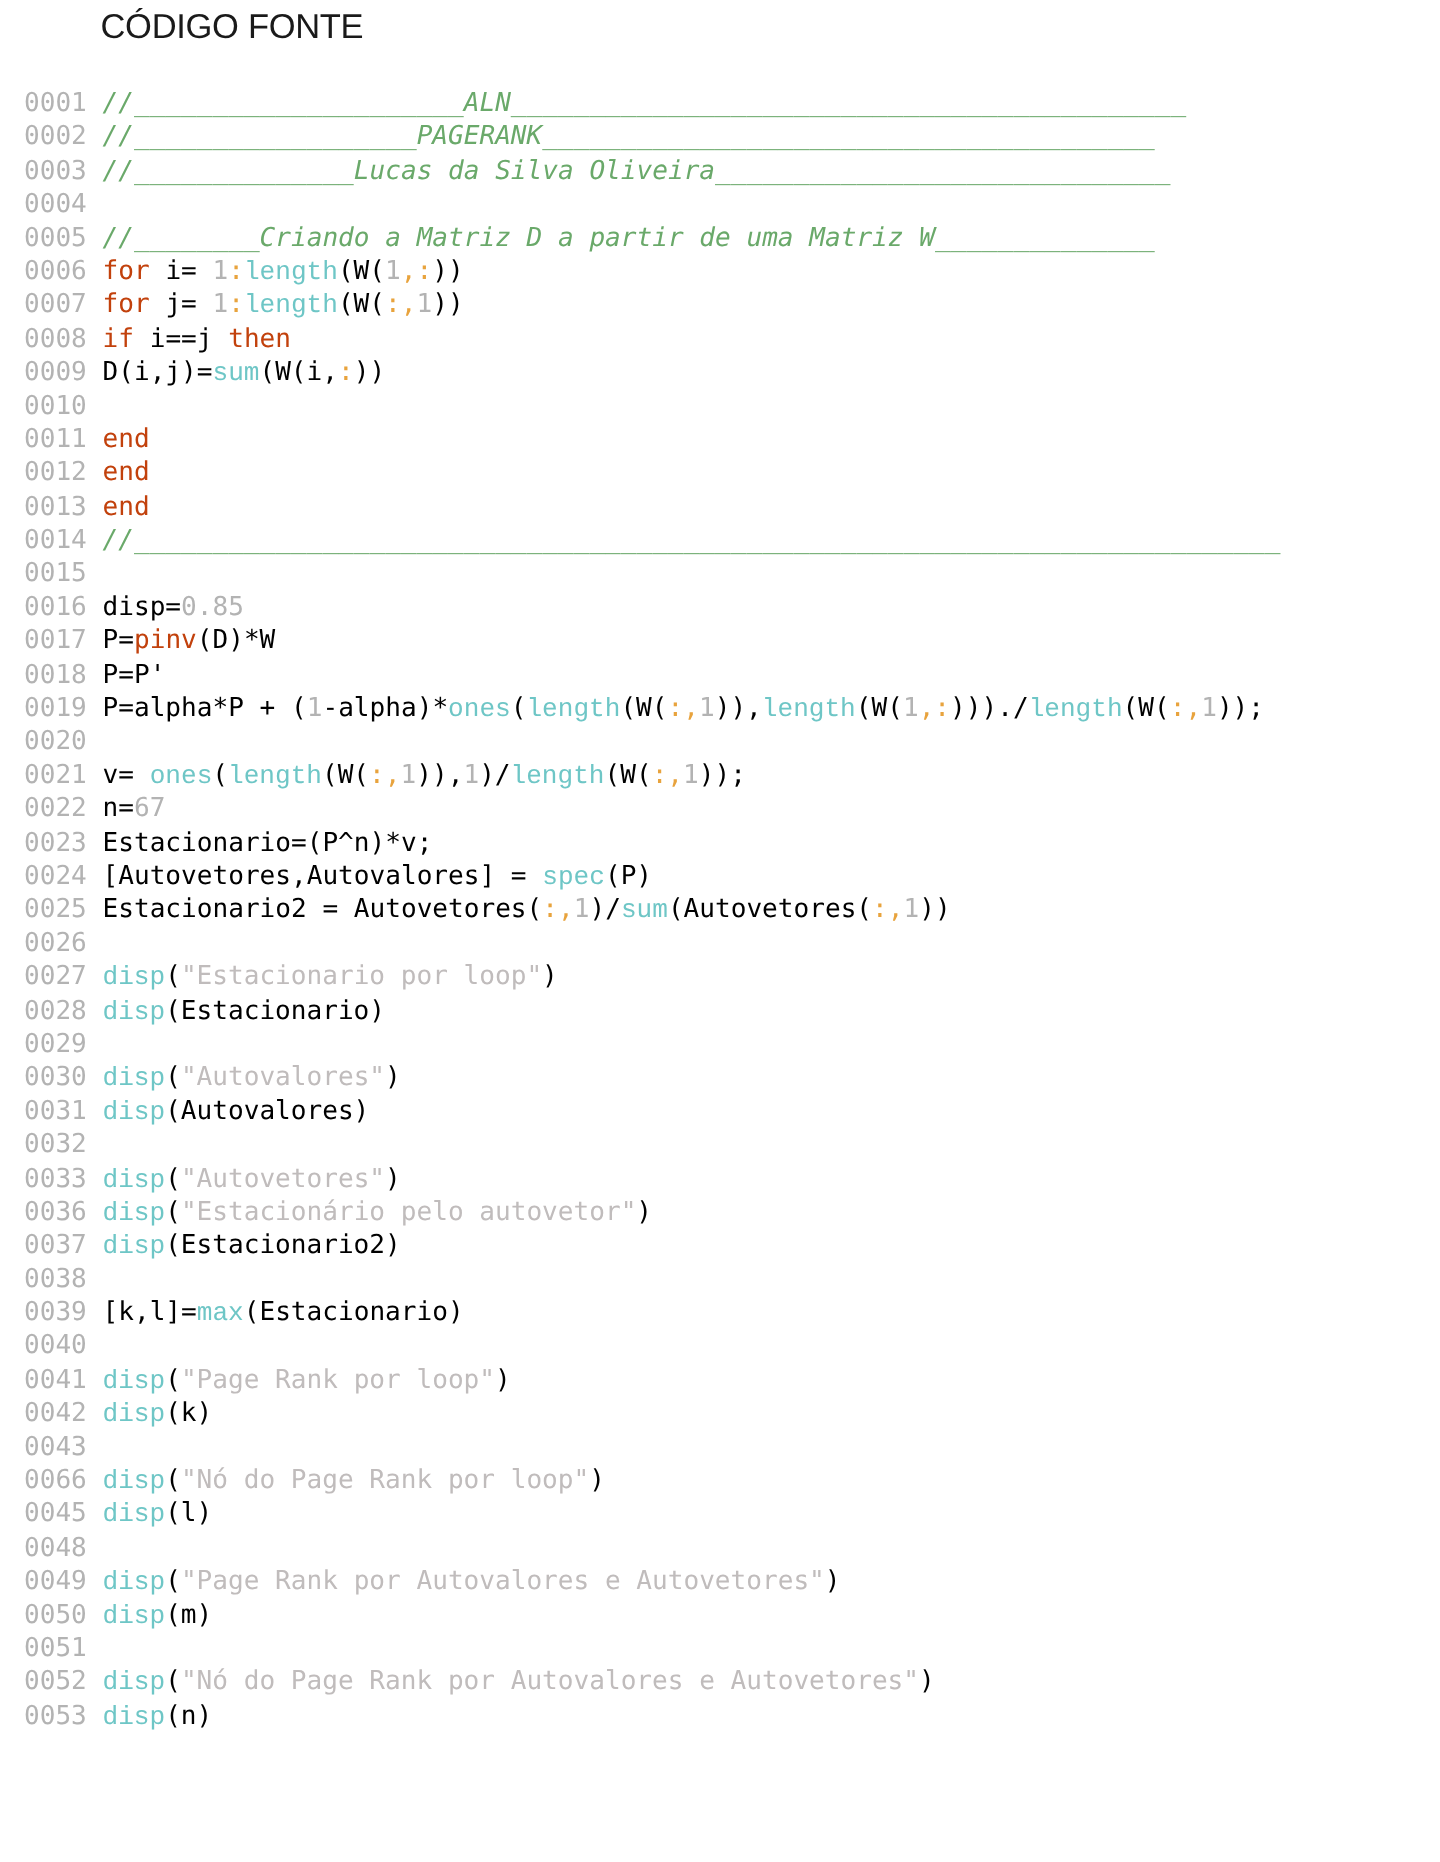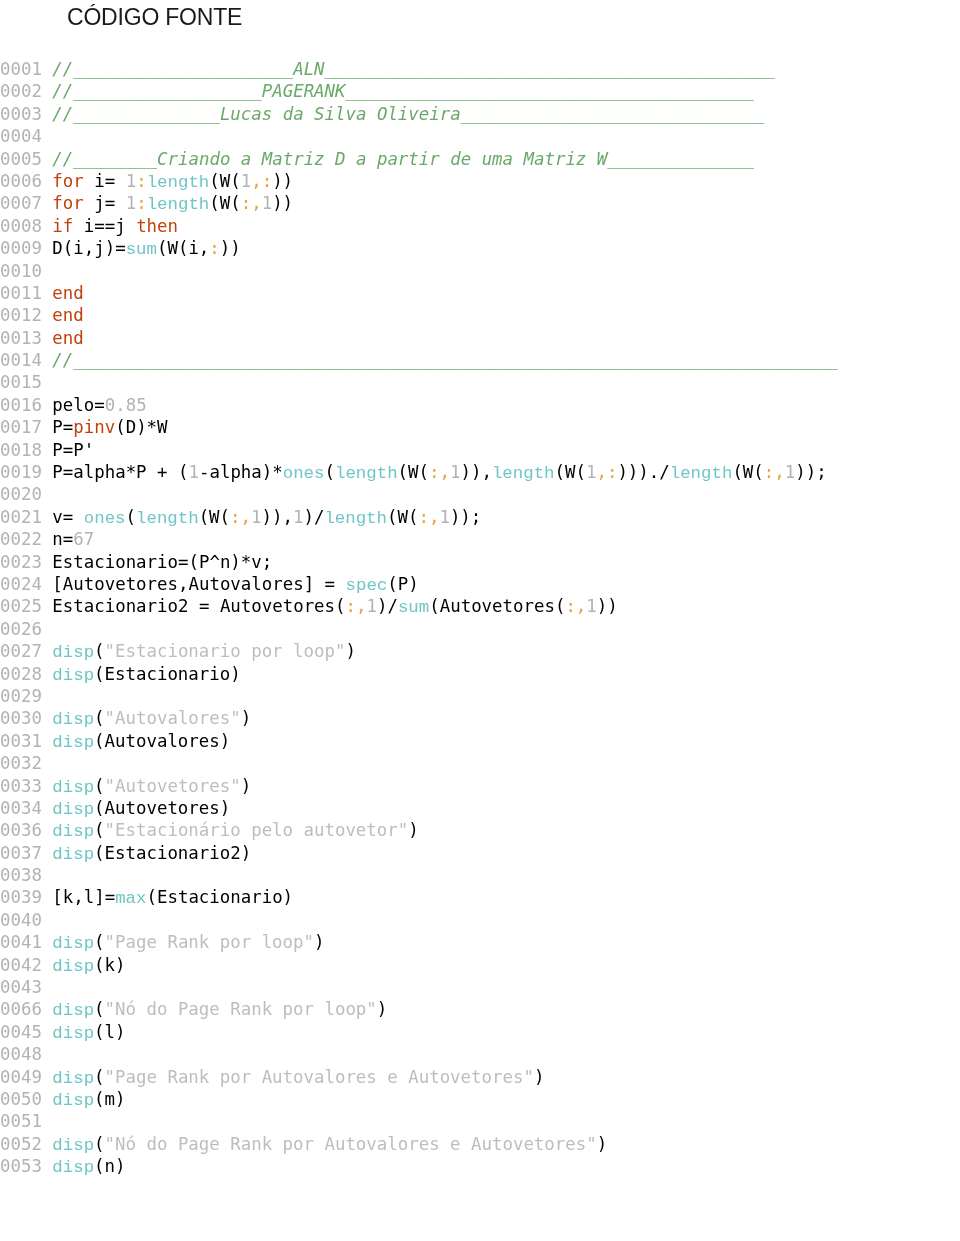--- a/index.html
+++ b/index.html
@@ -38,21 +38,21 @@
     width: 960px;
     font-family: "DejaVu Sans Mono", "Liberation Mono", monospace;
     font-size: 17.4px;
     line-height: 22.4px;
   }
 
   .code-row {
     display: block;
     white-space: pre;
     height: 22.4px;
-    padding-left: 0;
+    padding-left: 16px;
   }
 
   .ln {
     color: #b3b3b3;
     letter-spacing: 0px;
   }
 
   
   .t-plain   { color: #000000; }
   .t-kw      { color: #c2410c; }
@@ -76,39 +76,38 @@
     <div class="code-row"><span class="ln">0006 </span><span class="t-kw">for</span><span class="t-plain"> i= </span><span class="t-num">1</span><span class="t-punct">:</span><span class="t-fn">length</span><span class="t-plain">(W(</span><span class="t-num">1</span><span class="t-punct">,</span><span class="t-punct">:</span><span class="t-plain">))</span></div>
     <div class="code-row"><span class="ln">0007 </span><span class="t-kw">for</span><span class="t-plain"> j= </span><span class="t-num">1</span><span class="t-punct">:</span><span class="t-fn">length</span><span class="t-plain">(W(</span><span class="t-punct">:</span><span class="t-punct">,</span><span class="t-num">1</span><span class="t-plain">))</span></div>
     <div class="code-row"><span class="ln">0008 </span><span class="t-kw">if</span><span class="t-plain"> i==j </span><span class="t-kw">then</span></div>
     <div class="code-row"><span class="ln">0009 </span><span class="t-plain">D(i,j)=</span><span class="t-fn">sum</span><span class="t-plain">(W(i,</span><span class="t-punct">:</span><span class="t-plain">))</span></div>
     <div class="code-row"><span class="ln">0010 </span></div>
     <div class="code-row"><span class="ln">0011 </span><span class="t-kw">end</span></div>
     <div class="code-row"><span class="ln">0012 </span><span class="t-kw">end</span></div>
     <div class="code-row"><span class="ln">0013 </span><span class="t-kw">end</span></div>
     <div class="code-row"><span class="ln">0014 </span><span class="t-cmt">//_________________________________________________________________________</span></div>
     <div class="code-row"><span class="ln">0015 </span></div>
-    <div class="code-row"><span class="ln">0016 </span><span class="t-plain">pelo=</span><span class="t-num">0.85</span></div>
+    <div class="code-row"><span class="ln">0016 </span><span class="t-plain">disp=</span><span class="t-num">0.85</span></div>
     <div class="code-row"><span class="ln">0017 </span><span class="t-plain">P=</span><span class="t-kw">pinv</span><span class="t-plain">(D)*W</span></div>
     <div class="code-row"><span class="ln">0018 </span><span class="t-plain">P=P'</span></div>
     <div class="code-row"><span class="ln">0019 </span><span class="t-plain">P=alpha*P + (</span><span class="t-num">1</span><span class="t-plain">-alpha)*</span><span class="t-fn">ones</span><span class="t-plain">(</span><span class="t-fn">length</span><span class="t-plain">(W(</span><span class="t-punct">:</span><span class="t-punct">,</span><span class="t-num">1</span><span class="t-plain">)),</span><span class="t-fn">length</span><span class="t-plain">(W(</span><span class="t-num">1</span><span class="t-punct">,</span><span class="t-punct">:</span><span class="t-plain">)))./</span><span class="t-fn">length</span><span class="t-plain">(W(</span><span class="t-punct">:</span><span class="t-punct">,</span><span class="t-num">1</span><span class="t-plain">));</span></div>
     <div class="code-row"><span class="ln">0020 </span></div>
     <div class="code-row"><span class="ln">0021 </span><span class="t-plain">v= </span><span class="t-fn">ones</span><span class="t-plain">(</span><span class="t-fn">length</span><span class="t-plain">(W(</span><span class="t-punct">:</span><span class="t-punct">,</span><span class="t-num">1</span><span class="t-plain">)),</span><span class="t-num">1</span><span class="t-plain">)/</span><span class="t-fn">length</span><span class="t-plain">(W(</span><span class="t-punct">:</span><span class="t-punct">,</span><span class="t-num">1</span><span class="t-plain">));</span></div>
     <div class="code-row"><span class="ln">0022 </span><span class="t-plain">n=</span><span class="t-num">67</span></div>
     <div class="code-row"><span class="ln">0023 </span><span class="t-plain">Estacionario=(P^n)*v;</span></div>
     <div class="code-row"><span class="ln">0024 </span><span class="t-plain">[Autovetores,Autovalores] = </span><span class="t-fn">spec</span><span class="t-plain">(P)</span></div>
     <div class="code-row"><span class="ln">0025 </span><span class="t-plain">Estacionario2 = Autovetores(</span><span class="t-punct">:</span><span class="t-punct">,</span><span class="t-num">1</span><span class="t-plain">)/</span><span class="t-fn">sum</span><span class="t-plain">(Autovetores(</span><span class="t-punct">:</span><span class="t-punct">,</span><span class="t-num">1</span><span class="t-plain">))</span></div>
     <div class="code-row"><span class="ln">0026 </span></div>
     <div class="code-row"><span class="ln">0027 </span><span class="t-fn">disp</span><span class="t-plain">(</span><span class="t-str">"Estacionario por loop"</span><span class="t-plain">)</span></div>
     <div class="code-row"><span class="ln">0028 </span><span class="t-fn">disp</span><span class="t-plain">(Estacionario)</span></div>
     <div class="code-row"><span class="ln">0029 </span></div>
     <div class="code-row"><span class="ln">0030 </span><span class="t-fn">disp</span><span class="t-plain">(</span><span class="t-str">"Autovalores"</span><span class="t-plain">)</span></div>
     <div class="code-row"><span class="ln">0031 </span><span class="t-fn">disp</span><span class="t-plain">(Autovalores)</span></div>
     <div class="code-row"><span class="ln">0032 </span></div>
     <div class="code-row"><span class="ln">0033 </span><span class="t-fn">disp</span><span class="t-plain">(</span><span class="t-str">"Autovetores"</span><span class="t-plain">)</span></div>
-    <div class="code-row"><span class="ln">0034 </span><span class="t-fn">disp</span><span class="t-plain">(Autovetores)</span></div>
     <div class="code-row"><span class="ln">0036 </span><span class="t-fn">disp</span><span class="t-plain">(</span><span class="t-str">"Estacionário pelo autovetor"</span><span class="t-plain">)</span></div>
     <div class="code-row"><span class="ln">0037 </span><span class="t-fn">disp</span><span class="t-plain">(Estacionario2)</span></div>
     <div class="code-row"><span class="ln">0038 </span></div>
     <div class="code-row"><span class="ln">0039 </span><span class="t-plain">[k,l]=</span><span class="t-fn">max</span><span class="t-plain">(Estacionario)</span></div>
     <div class="code-row"><span class="ln">0040 </span></div>
     <div class="code-row"><span class="ln">0041 </span><span class="t-fn">disp</span><span class="t-plain">(</span><span class="t-str">"Page Rank por loop"</span><span class="t-plain">)</span></div>
     <div class="code-row"><span class="ln">0042 </span><span class="t-fn">disp</span><span class="t-plain">(k)</span></div>
     <div class="code-row"><span class="ln">0043 </span></div>
     <div class="code-row"><span class="ln">0066 </span><span class="t-fn">disp</span><span class="t-plain">(</span><span class="t-str">"Nó do Page Rank por loop"</span><span class="t-plain">)</span></div>
     <div class="code-row"><span class="ln">0045 </span><span class="t-fn">disp</span><span class="t-plain">(l)</span></div>

